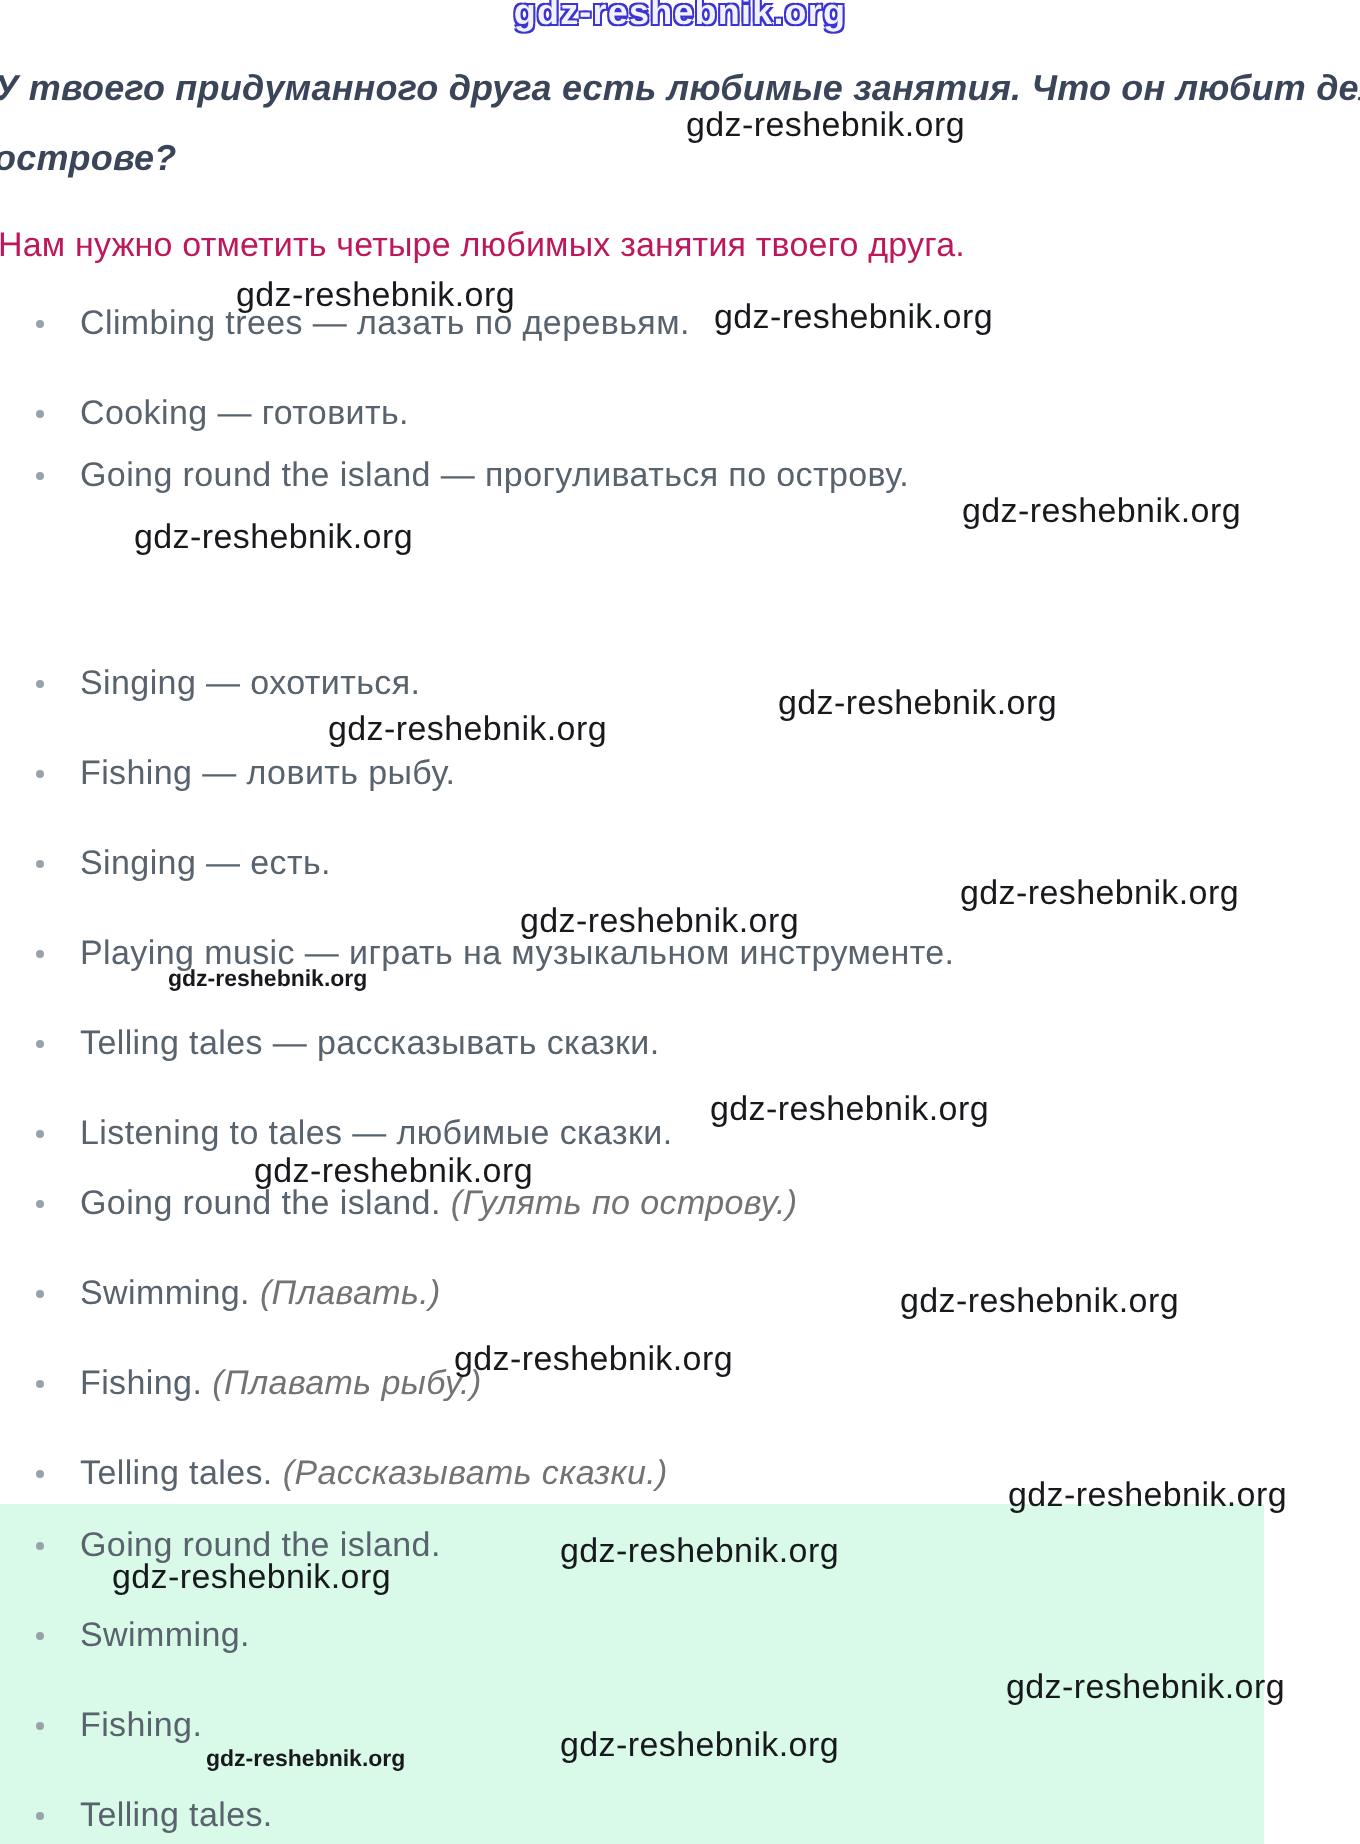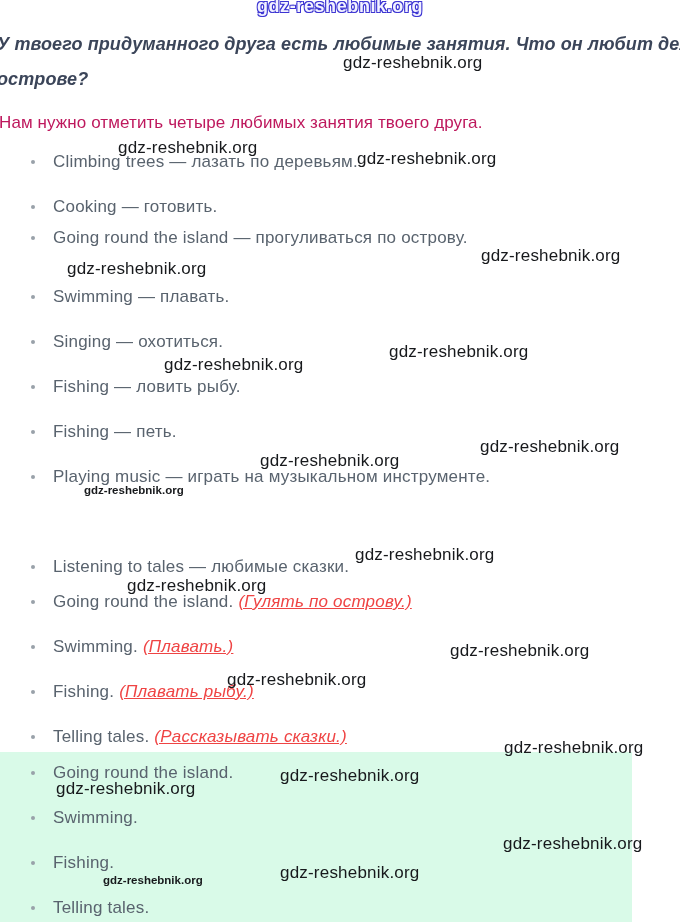--- a/index.html
+++ b/index.html
@@ -66,32 +66,31 @@
 
   
   .item {
     position: absolute;
     left: 40px;
     color: #59636e;
     font-size: 17px;
     letter-spacing: 0.2px;
     white-space: nowrap;
     line-height: 1.2;
-    margin-left: 13px;
   }
   .bullet {
     position: absolute;
     left: -22px;
     top: 8px;
     width: 4px;
     height: 4px;
     border-radius: 50%;
     background: #99a1a9;
   }
-  .note { font-style: italic; margin-left: 5px; color: #ef4444; text-decoration: underline; }
+  .note { font-style: italic; margin-left: 5px; color: #737373; }
 
   
   .answer-block {
     position: absolute;
     left: 0;
     top: 752px;
     width: 632px;
     height: 170px;
     background: #d9fae8;
   }
@@ -106,25 +105,25 @@
   <div class="q-line q-line1">У твоего придуманного друга есть любимые занятия. Что он любит делать на</div>
   <div class="q-line q-line2">острове?</div>
 
   <div class="intro">Нам нужно отметить четыре любимых занятия твоего друга.</div>
 
   <div class="answer-block"></div>
 
   <div class="item" style="top:152px"><span class="bullet"></span><span>Climbing trees — лазать по деревьям.</span><span class="note"></span></div>
   <div class="item" style="top:197px"><span class="bullet"></span><span>Cooking — готовить.</span><span class="note"></span></div>
   <div class="item" style="top:228px"><span class="bullet"></span><span>Going round the island — прогуливаться по острову.</span><span class="note"></span></div>
-  <div class="item" style="top:287px"><span class="bullet"></span><span>Swimming — плавать.</span><span class="note"></span></div>
   <div class="item" style="top:332px"><span class="bullet"></span><span>Singing — охотиться.</span><span class="note"></span></div>
   <div class="item" style="top:377px"><span class="bullet"></span><span>Fishing — ловить рыбу.</span><span class="note"></span></div>
-  <div class="item" style="top:422px"><span class="bullet"></span><span>Fishing — петь.</span><span class="note"></span></div>
+  <div class="item" style="top:422px"><span class="bullet"></span><span>Singing — есть.</span><span class="note"></span></div>
   <div class="item" style="top:467px"><span class="bullet"></span><span>Playing music — играть на музыкальном инструменте.</span><span class="note"></span></div>
+  <div class="item" style="top:512px"><span class="bullet"></span><span>Telling tales — рассказывать сказки.</span><span class="note"></span></div>
   <div class="item" style="top:557px"><span class="bullet"></span><span>Listening to tales — любимые сказки.</span><span class="note"></span></div>
   <div class="item" style="top:592px"><span class="bullet"></span><span>Going round the island.</span><span class="note">(Гулять по острову.)</span></div>
   <div class="item" style="top:637px"><span class="bullet"></span><span>Swimming.</span><span class="note">(Плавать.)</span></div>
   <div class="item" style="top:682px"><span class="bullet"></span><span>Fishing.</span><span class="note">(Плавать рыбу.)</span></div>
   <div class="item" style="top:727px"><span class="bullet"></span><span>Telling tales.</span><span class="note">(Рассказывать сказки.)</span></div>
 
   <div class="item" style="top:763px"><span class="bullet"></span><span>Going round the island.</span></div>
   <div class="item" style="top:808px"><span class="bullet"></span><span>Swimming.</span></div>
   <div class="item" style="top:853px"><span class="bullet"></span><span>Fishing.</span></div>
   <div class="item" style="top:898px"><span class="bullet"></span><span>Telling tales.</span></div>

